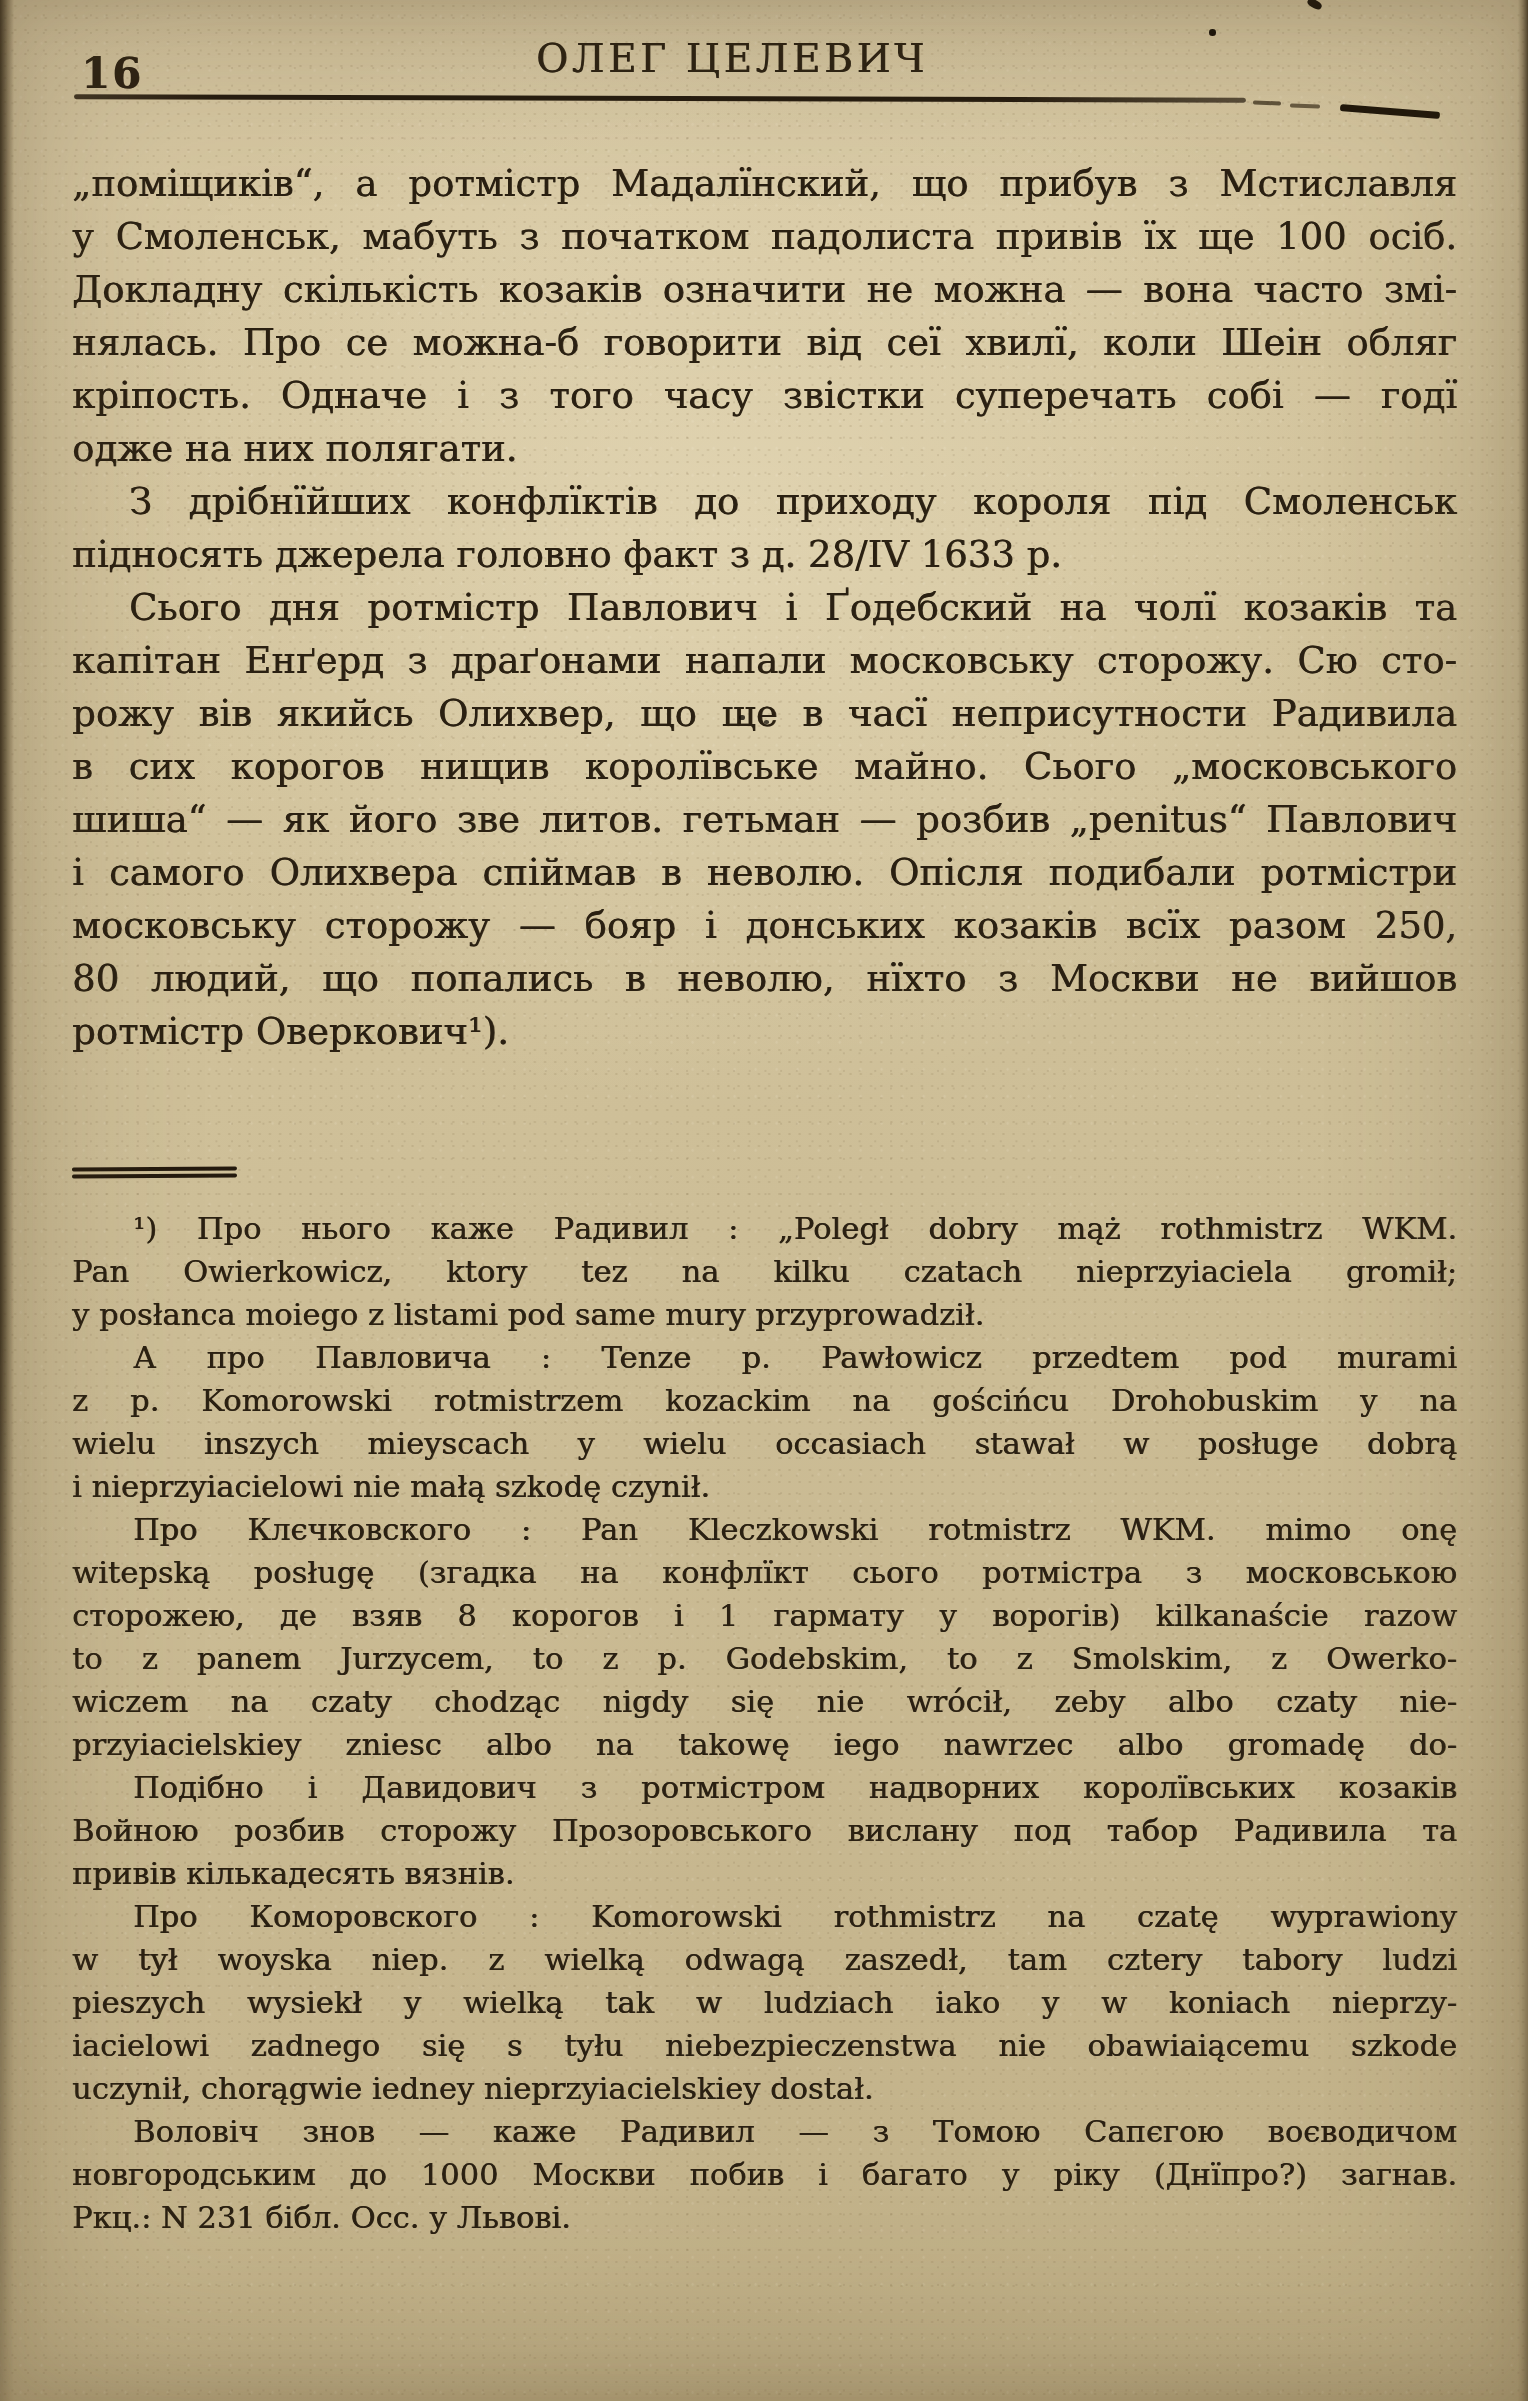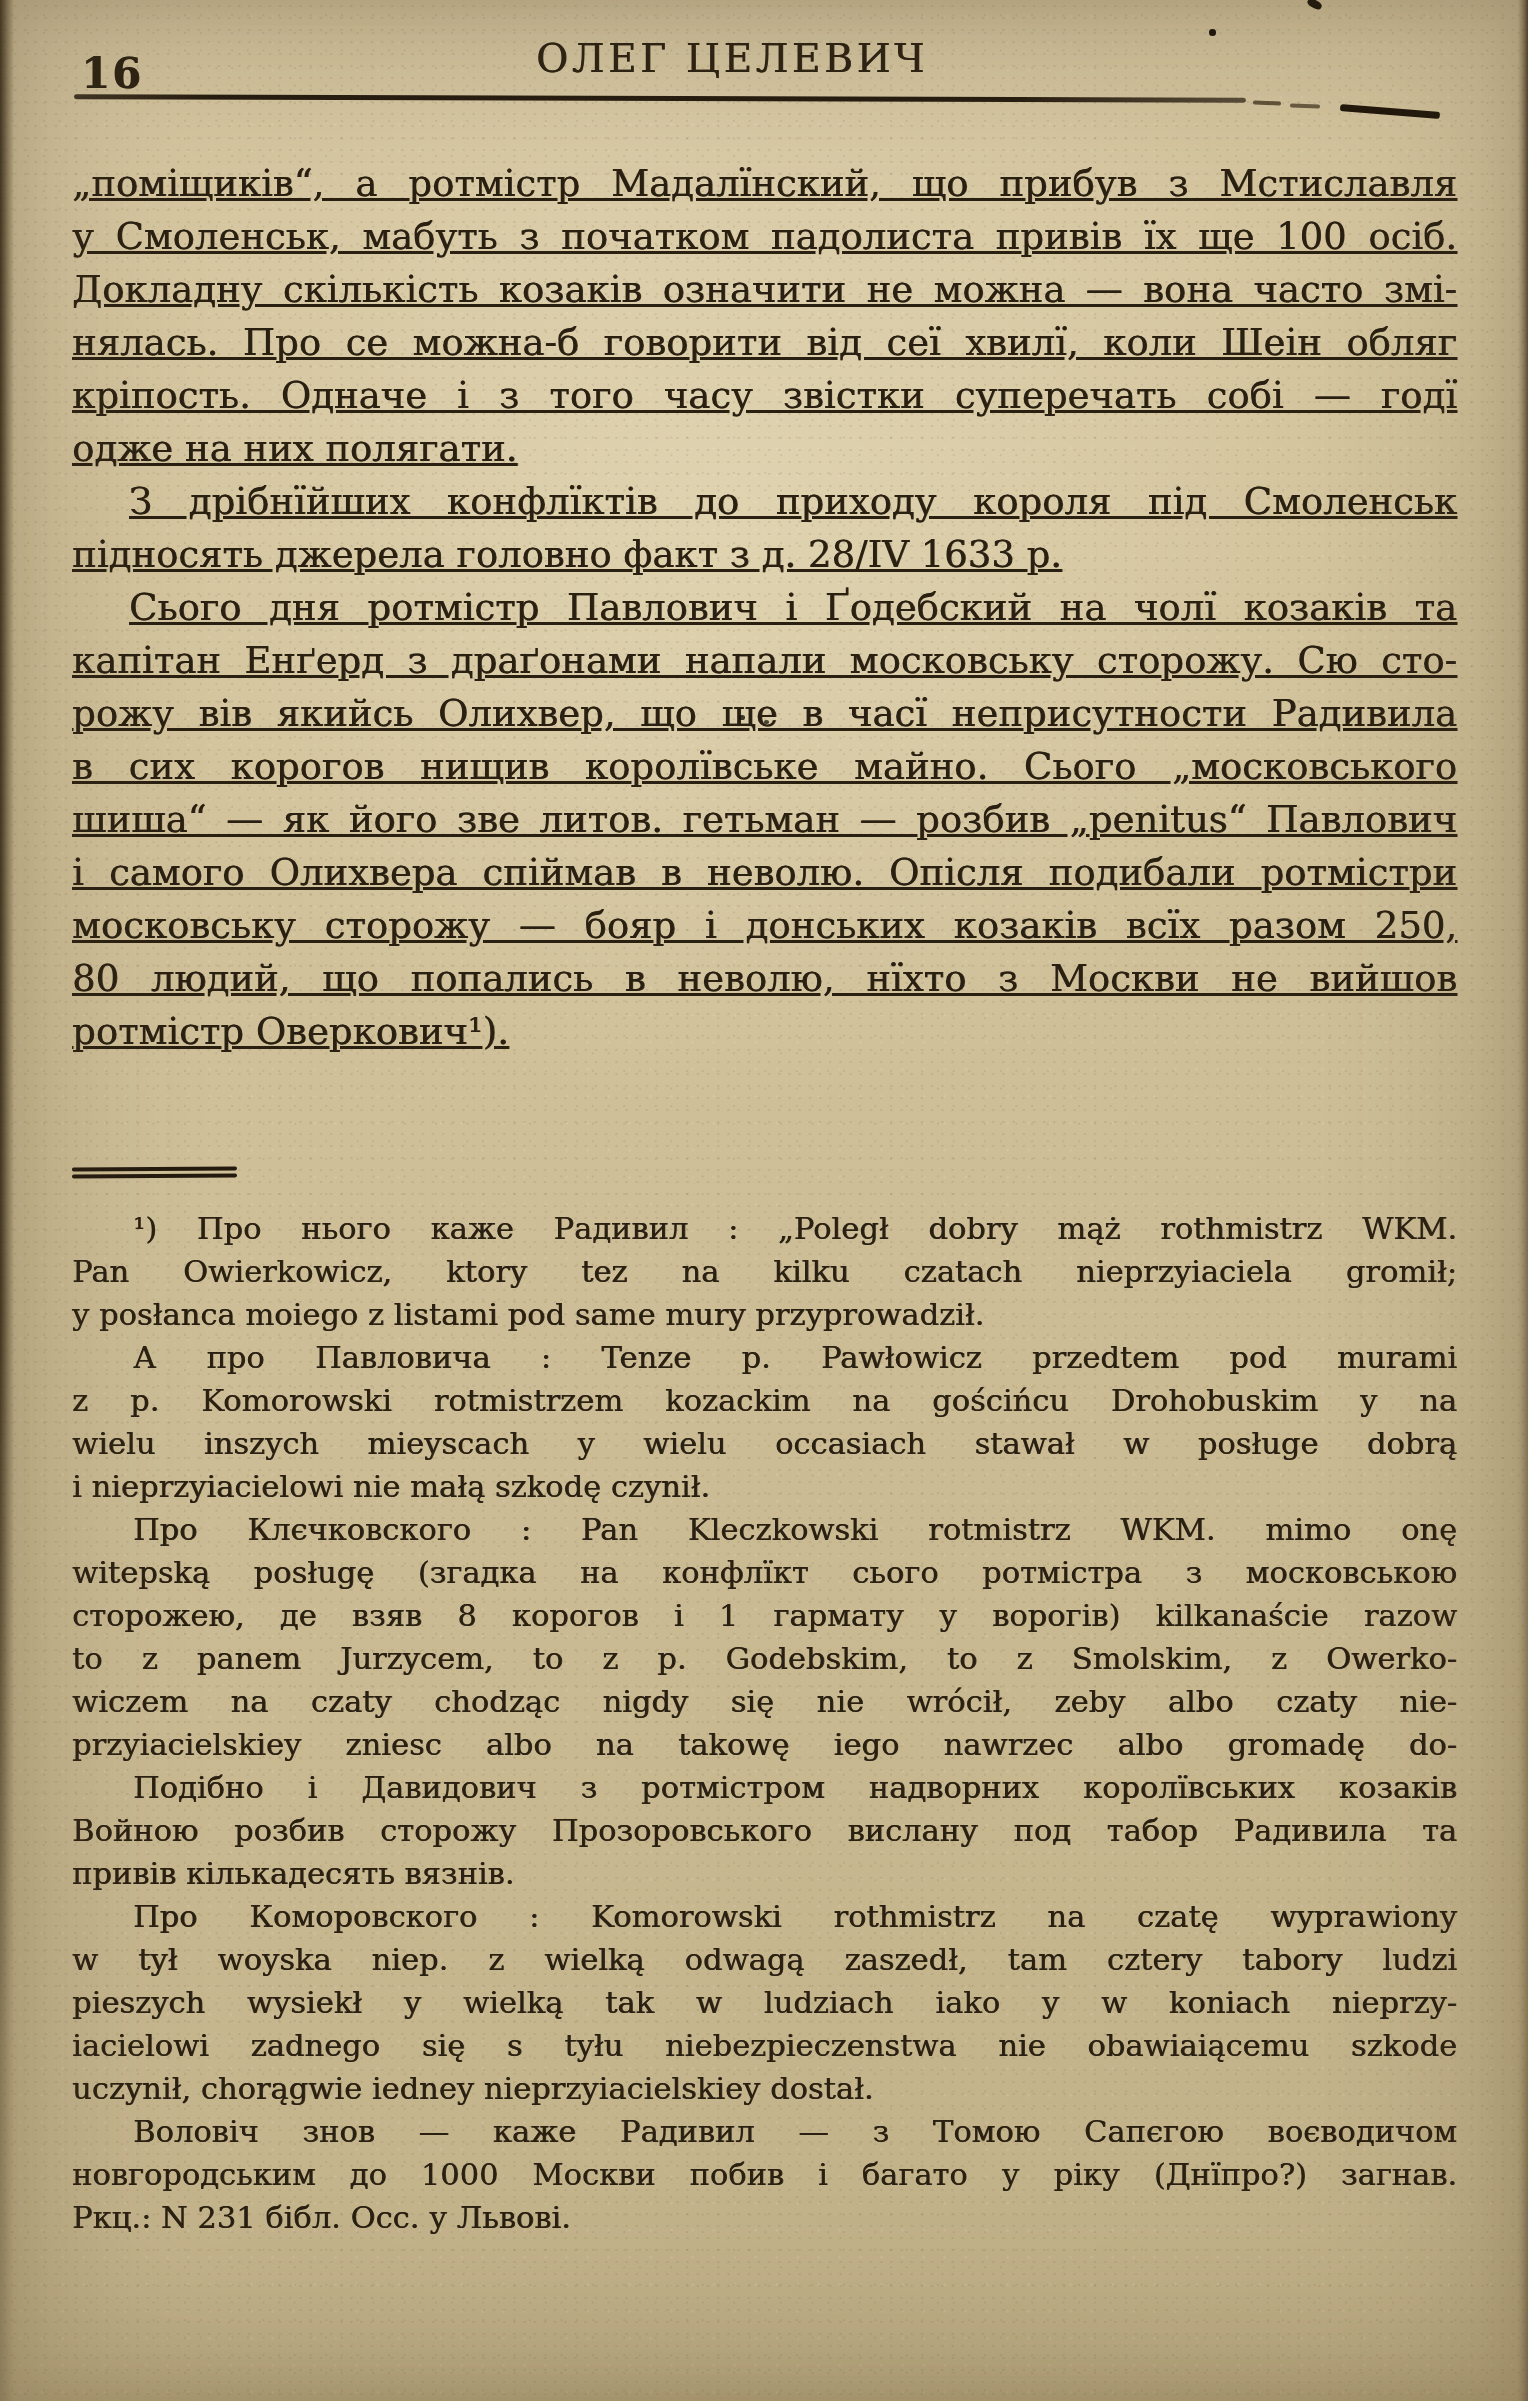--- a/index.html
+++ b/index.html
@@ -64,21 +64,21 @@
   }
   .rule-dash-a{position:absolute;left:1253px;top:101px;width:28px;height:3.7px;background:#3a2d19;border-radius:1.8px;transform:rotate(2deg);opacity:.75;}
   .rule-dash-b{position:absolute;left:1290px;top:104px;width:30px;height:3.7px;background:#3a2d19;border-radius:1.8px;transform:rotate(2deg);opacity:.7;}
   .rule-right{
     position:absolute;left:1340px;top:108px;width:100px;height:6.5px;
     background:#1e160a;border-radius:2.8px;transform:rotate(4.6deg);
   }
 
   
   .textblock{position:absolute;left:72px;width:1385px;}
-  .body-text{top:157px;font-size:37px;text-decoration:underline;}
+  .body-text{top:157px;font-size:37px;}
   .body-text .tline{height:53px;line-height:53px;}
   .fn-text{top:1207px;font-size:30.5px;}
   .fn-text .tline{height:43px;line-height:43px;}
   .tline{
     text-align:justify;text-align-last:justify;
     text-shadow:0.6px 0 0 rgba(42,32,18,.85);
     overflow:visible;
   }
   .tline.lastline{text-align-last:left;}
   .body-text .tline.indent{text-indent:57px;}

